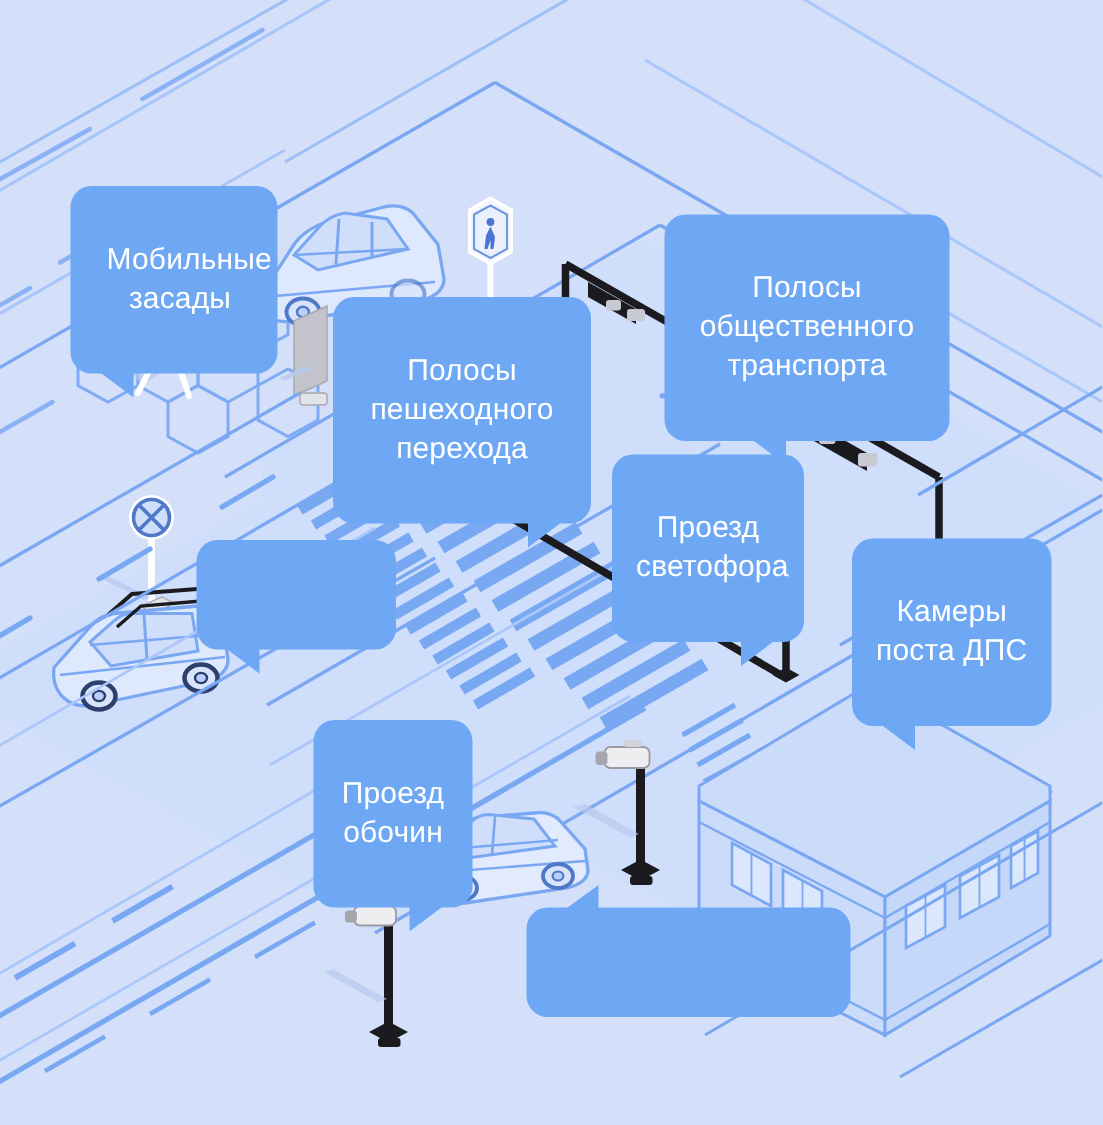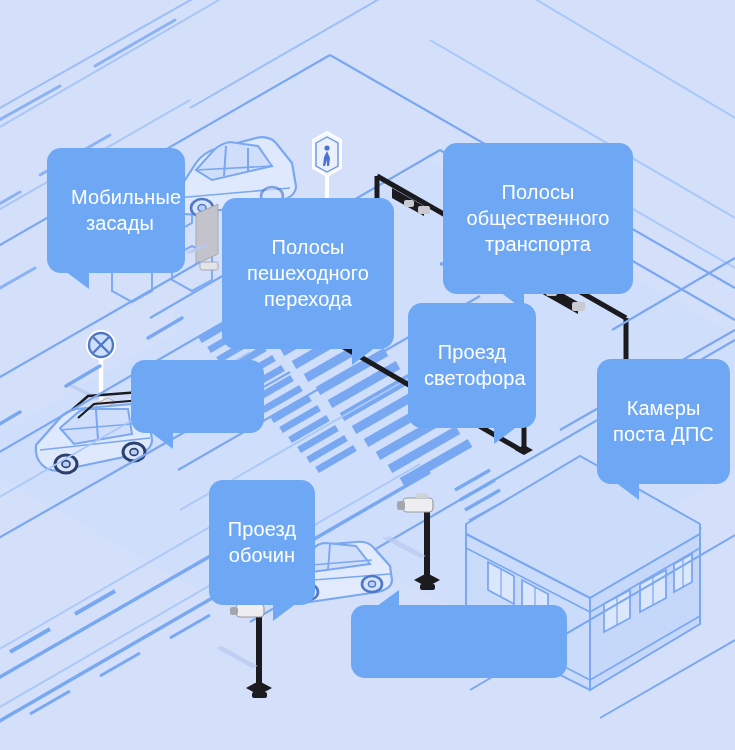--- a/index.html
+++ b/index.html
@@ -414,21 +414,21 @@
         <line x1="600" y1="190" x2="735" y2="268"></line>
       </g>
       <g stroke="#7aa7f2" stroke-width="2.2" fill="none">
         <line x1="612" y1="330" x2="735" y2="258"></line>
         <line x1="560" y1="430" x2="735" y2="330"></line>
       </g>
 
     </g>
   </svg>
 
-  <div class="bubble" style="left:47px; top:148px; width:138px;padding-left:24px;">
+  <div class="bubble" style="left:47px; top:124px; width:138px;padding-left:24px;">
     <span>Мобильные
 засады</span>
     <span class="tail tail-dl"></span>
   </div>
 
   <div class="bubble" style="left:222px; top:198px; width:172px;">
     <span>Полосы
 пешеходного
 перехода</span>
     <span class="tail tail-dr"></span>
@@ -440,21 +440,21 @@
 транспорта</span>
     <span class="tail tail-dcl"></span>
   </div>
 
   <div class="bubble" style="left:408px; top:303px; width:128px;">
     <span>Проезд
 светофора</span>
     <span class="tail tail-dr"></span>
   </div>
 
-  <div class="bubble" style="left:568px; top:359px; width:133px;margin-left:29px;">
+  <div class="bubble" style="left:568px; top:359px; width:133px;">
     <span>Камеры
 поста ДПС</span>
     <span class="tail tail-dl"></span>
   </div>
 
   <div class="bubble" style="left:131px; top:360px; width:133px;">
     <span class="tail tail-dl"></span>
   </div>
 
   <div class="bubble" style="left:209px; top:480px; width:106px;">

